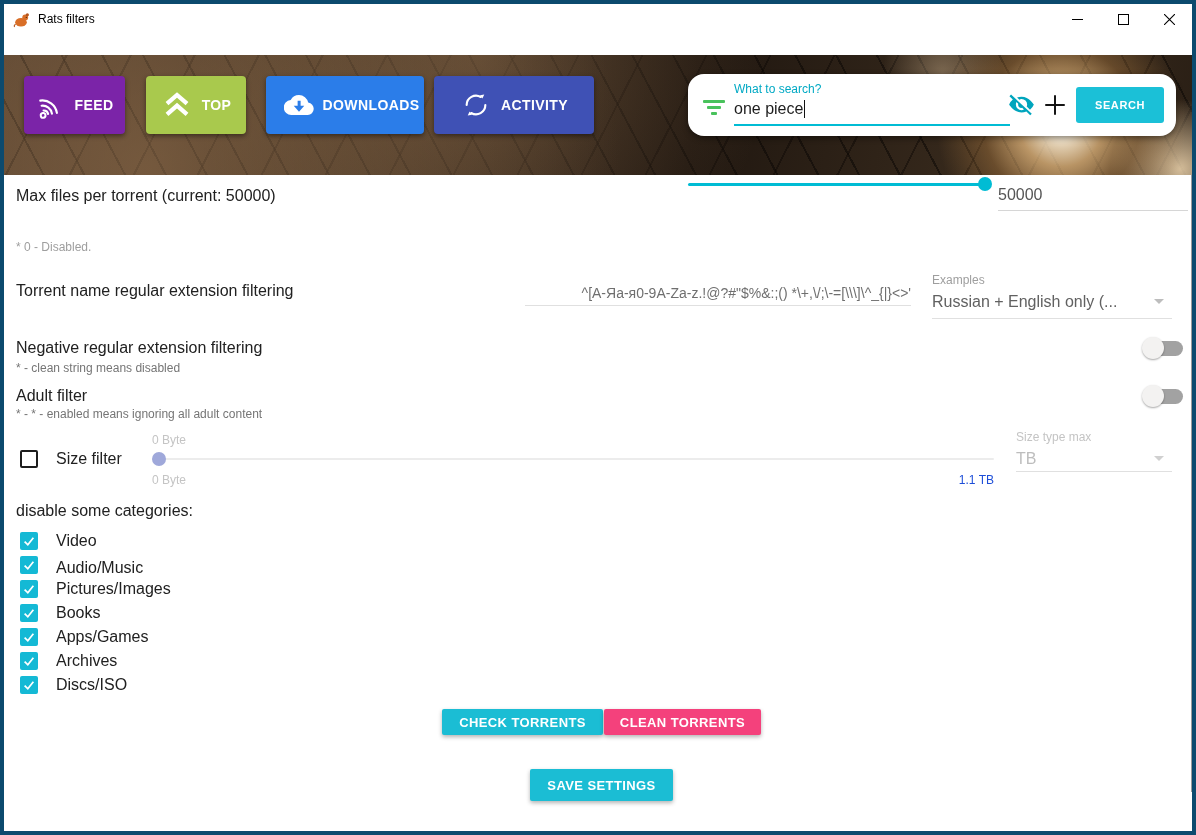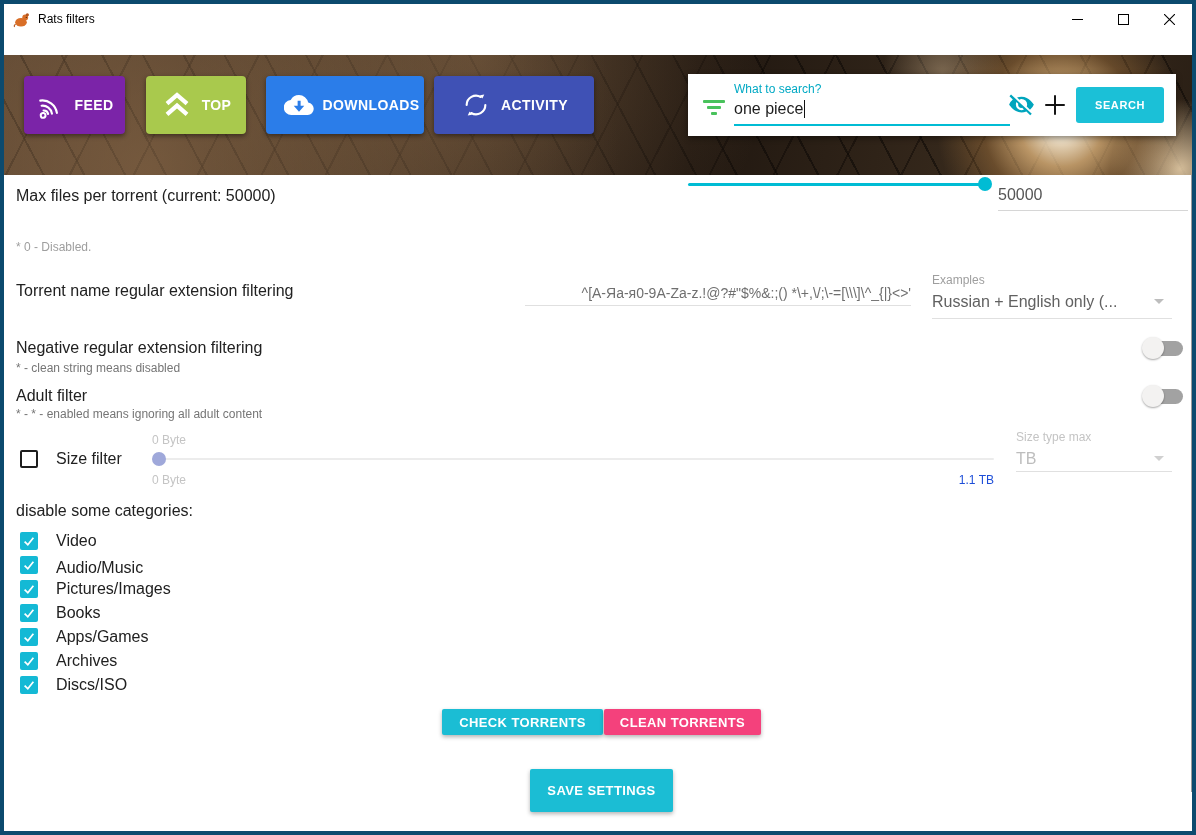--- a/index.html
+++ b/index.html
@@ -38,21 +38,21 @@
     color:#fff; font-size:14px; font-weight:bold; letter-spacing:.4px;
     box-shadow:0 2px 5px rgba(0,0,0,.45); cursor:pointer;
     font-family:"Liberation Sans","DejaVu Sans",sans-serif;
   }
   .nav-feed{ left:20px; width:101px; background:#7b24a8; }
   .nav-top{ left:142px; width:100px; background:#a9c94d; }
   .nav-downloads{ left:262px; width:158px; background:#2b7de9;padding-left:13px; }
   .nav-activity{ left:430px; width:160px; background:#3f51b5; }
   .search-card{
     position:absolute; left:684px; top:19px; width:488px; height:62px;
-    background:#fff; border-radius:0; box-shadow:0 2px 6px rgba(0,0,0,.45);
+    background:#fff; border-radius:16px; box-shadow:0 2px 6px rgba(0,0,0,.45);
   }
   .filter-icon{ position:absolute; left:14px; top:25px; }
   .search-label{ position:absolute; left:46px; top:8px; font-size:12px; color:#00a9c4; }
   .search-value{ position:absolute; left:46px; top:26px; font-size:16px; color:#1d1d1d; display:flex; align-items:center; }
   .caret{ display:inline-block; width:1px; height:18px; background:#111; margin-left:1px; }
   .search-underline{ position:absolute; left:46px; top:50px; width:276px; height:2px; background:#00bcd4; }
   .eye-icon{ position:absolute; left:320px; top:17px; }
   .plus-icon{ position:absolute; left:354px; top:18px; }
   .search-btn{
     position:absolute; left:388px; top:13px; width:88px; height:36px;
@@ -278,17 +278,17 @@
 
   <div class="cb cb-on" style="left:16px;top:672px;">
       <svg width="14" height="14" viewBox="0 0 24 24">
         <polyline points="4.5 13 10 18.5 19.5 6.5" fill="none" stroke="#fff" stroke-width="3"></polyline>
       </svg>
     </div>
   <div class="lbl" style="left:52px;top:672px;">Discs/ISO</div>
 
   <button class="action-btn btn-cyan" style="left:438px;top:705px;width:161px;">CHECK TORRENTS</button>
   <button class="action-btn btn-pink" style="left:600px;top:705px;width:157px;">CLEAN TORRENTS</button>
-  <button class="action-btn btn-cyan" style="left:526px;top:765px;width:143px;height:43px;">SAVE SETTINGS</button>
+  <button class="action-btn btn-cyan" style="left:526px;top:765px;width:143px;height:32px;">SAVE SETTINGS</button>
 
   <div class="scroll-thumb"></div>
 
 </div>
 
 </body></html>

